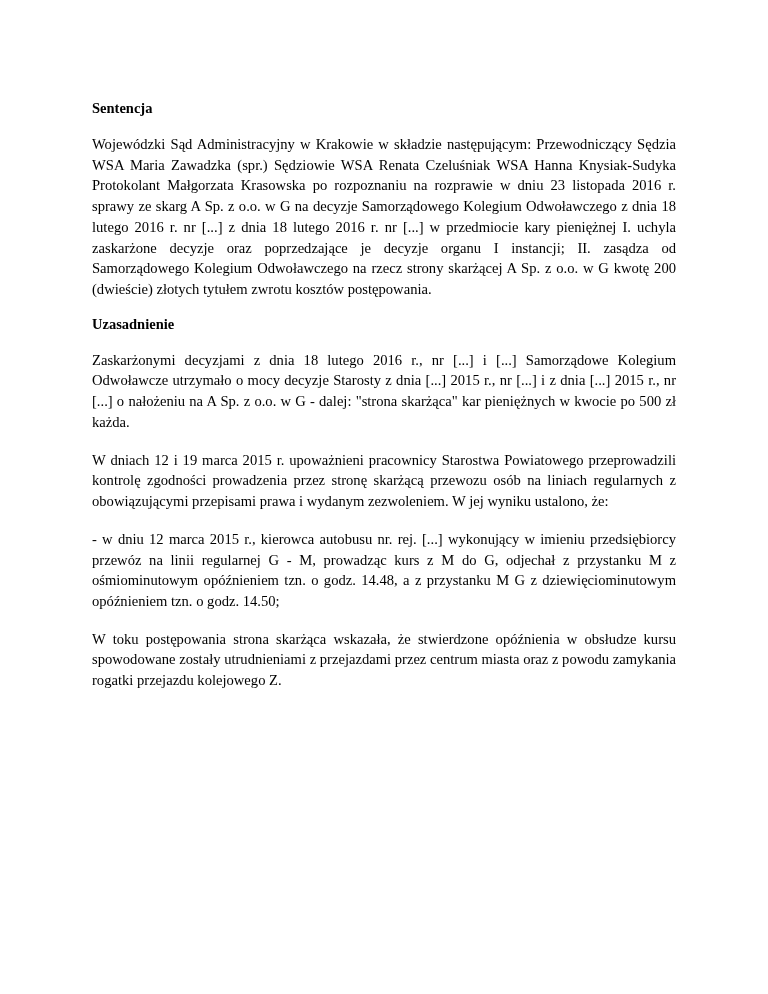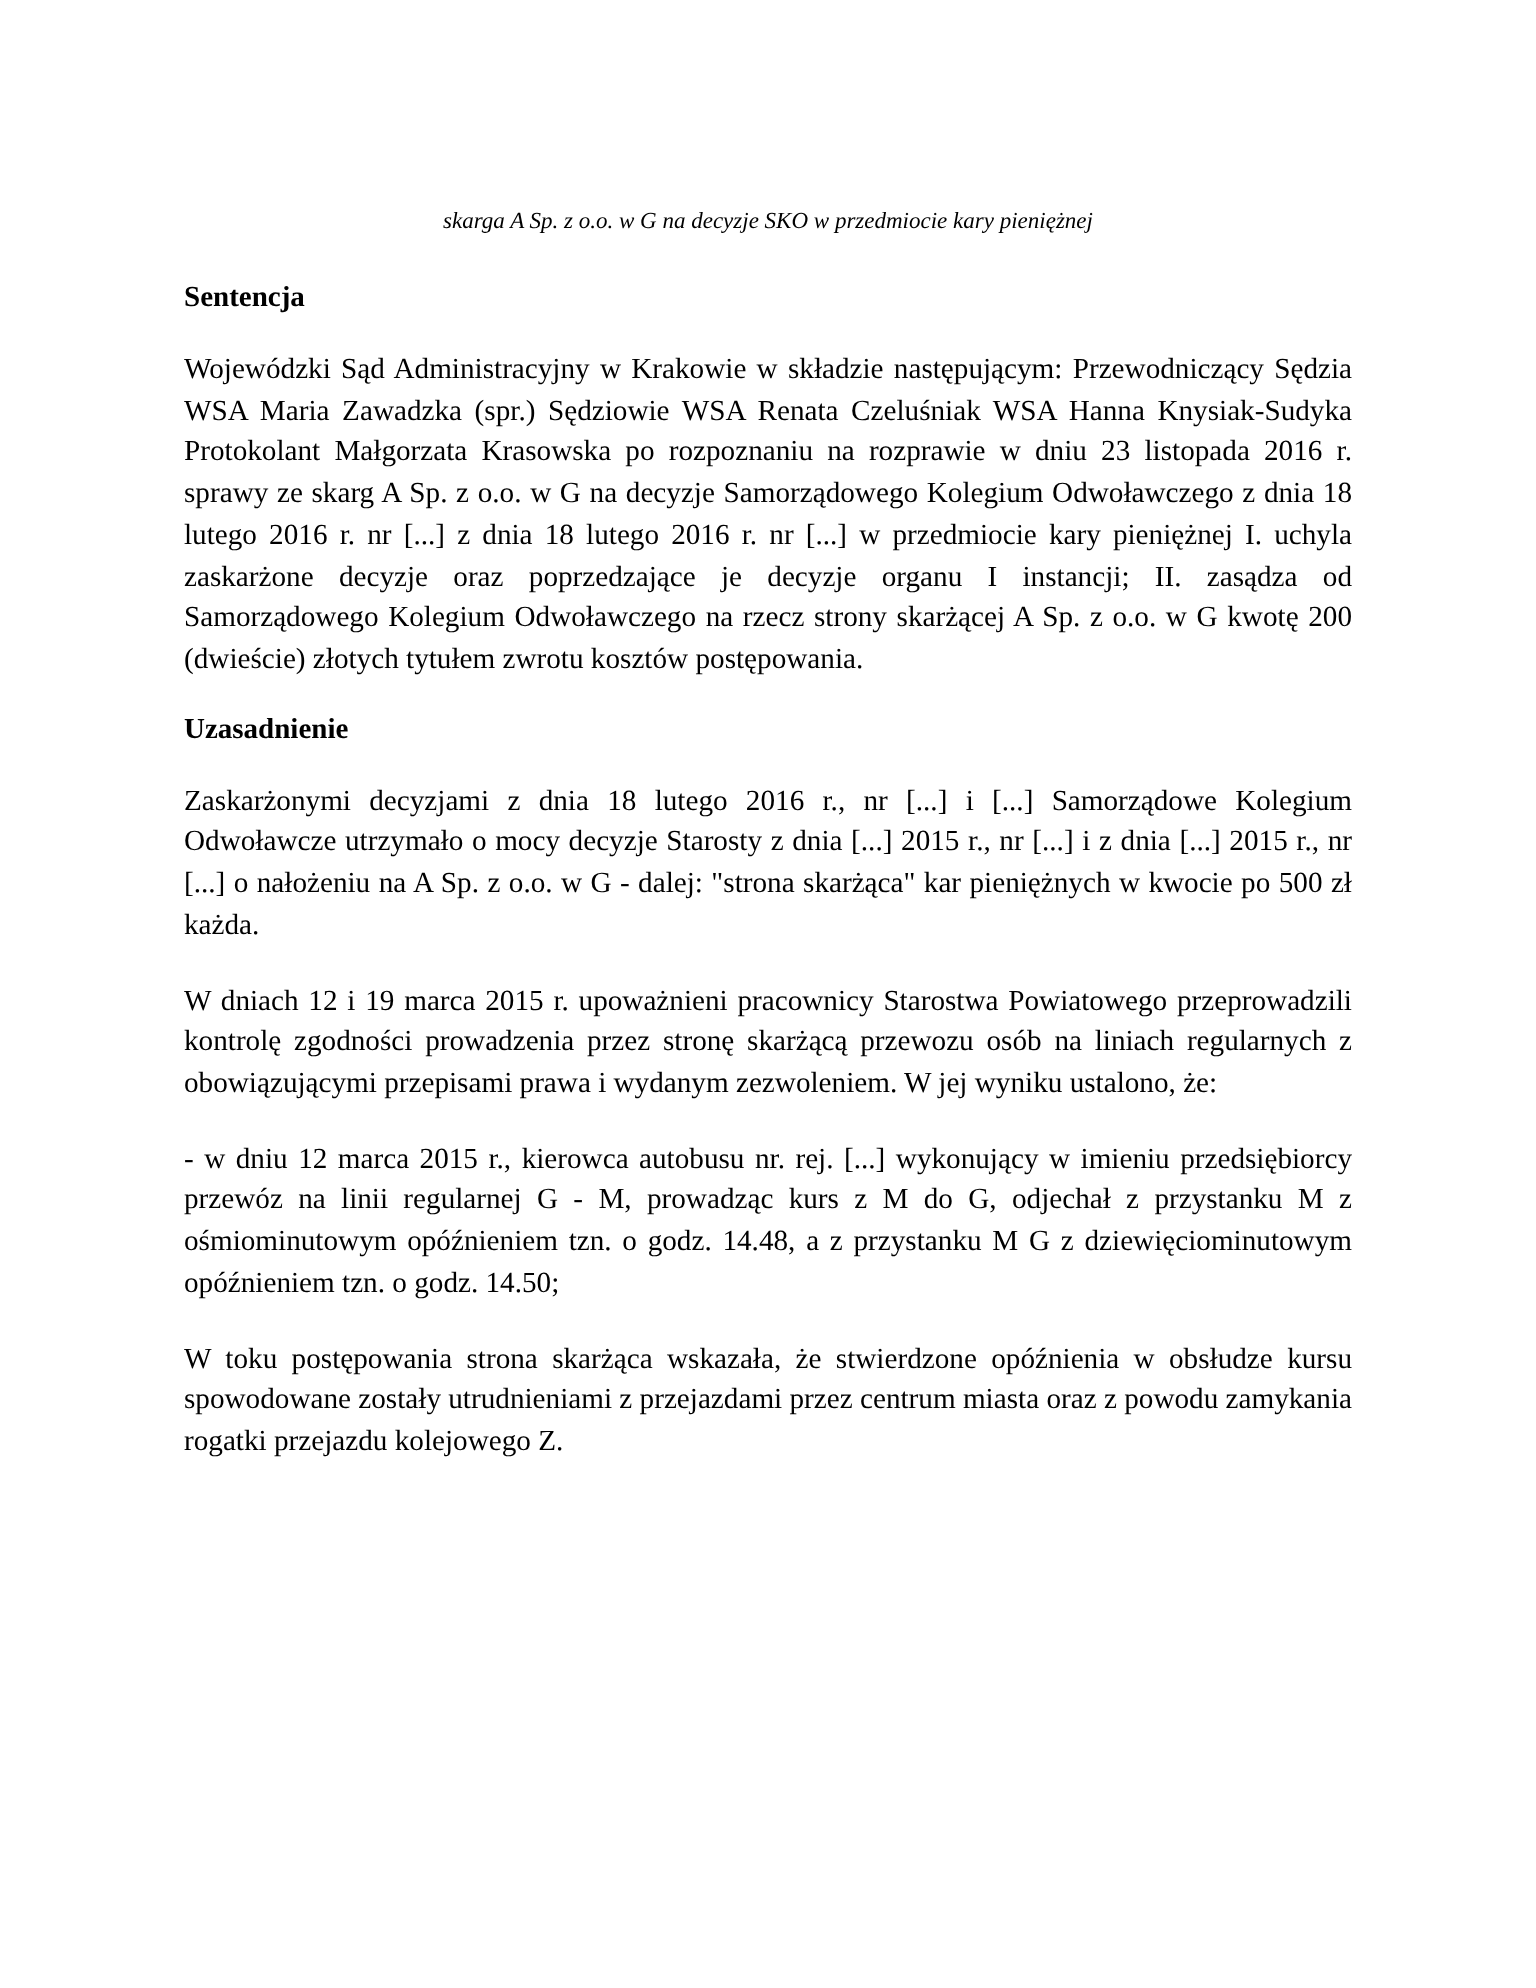--- a/index.html
+++ b/index.html
@@ -53,21 +53,20 @@
   .section-heading.uzasadnienie {
     margin-top: 16px;
   }
 </style>
 </head>
 <body>
 
 <div class="page">
 
 
-  <div class="doc-subtitle">skarga A Sp. z o.o. w G na decyzje SKO w przedmiocie kary pieniężnej</div>
 
   <h2 class="section-heading">Sentencja</h2>
 
   <p class="para first-after-heading">Wojewódzki Sąd Administracyjny w Krakowie w składzie następującym: Przewodniczący Sędzia WSA Maria Zawadzka (spr.) Sędziowie WSA Renata Czeluśniak WSA Hanna Knysiak-Sudyka Protokolant Małgorzata Krasowska po rozpoznaniu na rozprawie w dniu 23 listopada 2016 r. sprawy ze skarg A Sp. z o.o. w G na decyzje Samorządowego Kolegium Odwoławczego z dnia 18 lutego 2016 r. nr [...] z dnia 18 lutego 2016 r. nr [...] w przedmiocie kary pieniężnej I. uchyla zaskarżone decyzje oraz poprzedzające je decyzje organu I instancji; II. zasądza od Samorządowego Kolegium Odwoławczego na rzecz strony skarżącej A Sp. z o.o. w G kwotę 200 (dwieście) złotych tytułem zwrotu kosztów postępowania.</p>
 
   <h2 class="section-heading uzasadnienie">Uzasadnienie</h2>
 
   <p class="para first-after-heading">Zaskarżonymi decyzjami z dnia 18 lutego 2016 r., nr [...] i [...] Samorządowe Kolegium Odwoławcze utrzymało o mocy decyzje Starosty z dnia [...] 2015 r., nr [...] i z dnia [...] 2015 r., nr [...] o nałożeniu na A Sp. z o.o. w G - dalej: "strona skarżąca" kar pieniężnych w kwocie po 500 zł każda.</p>
   <p class="para">W dniach 12 i 19 marca 2015 r. upoważnieni pracownicy Starostwa Powiatowego przeprowadzili kontrolę zgodności prowadzenia przez stronę skarżącą przewozu osób na liniach regularnych z obowiązującymi przepisami prawa i wydanym zezwoleniem. W jej wyniku ustalono, że:</p>
   <p class="para">- w dniu 12 marca 2015 r., kierowca autobusu nr. rej. [...] wykonujący w imieniu przedsiębiorcy przewóz na linii regularnej G - M, prowadząc kurs z M do G, odjechał z przystanku M z ośmiominutowym opóźnieniem tzn. o godz. 14.48, a z przystanku M G z dziewięciominutowym opóźnieniem tzn. o godz. 14.50;</p>

